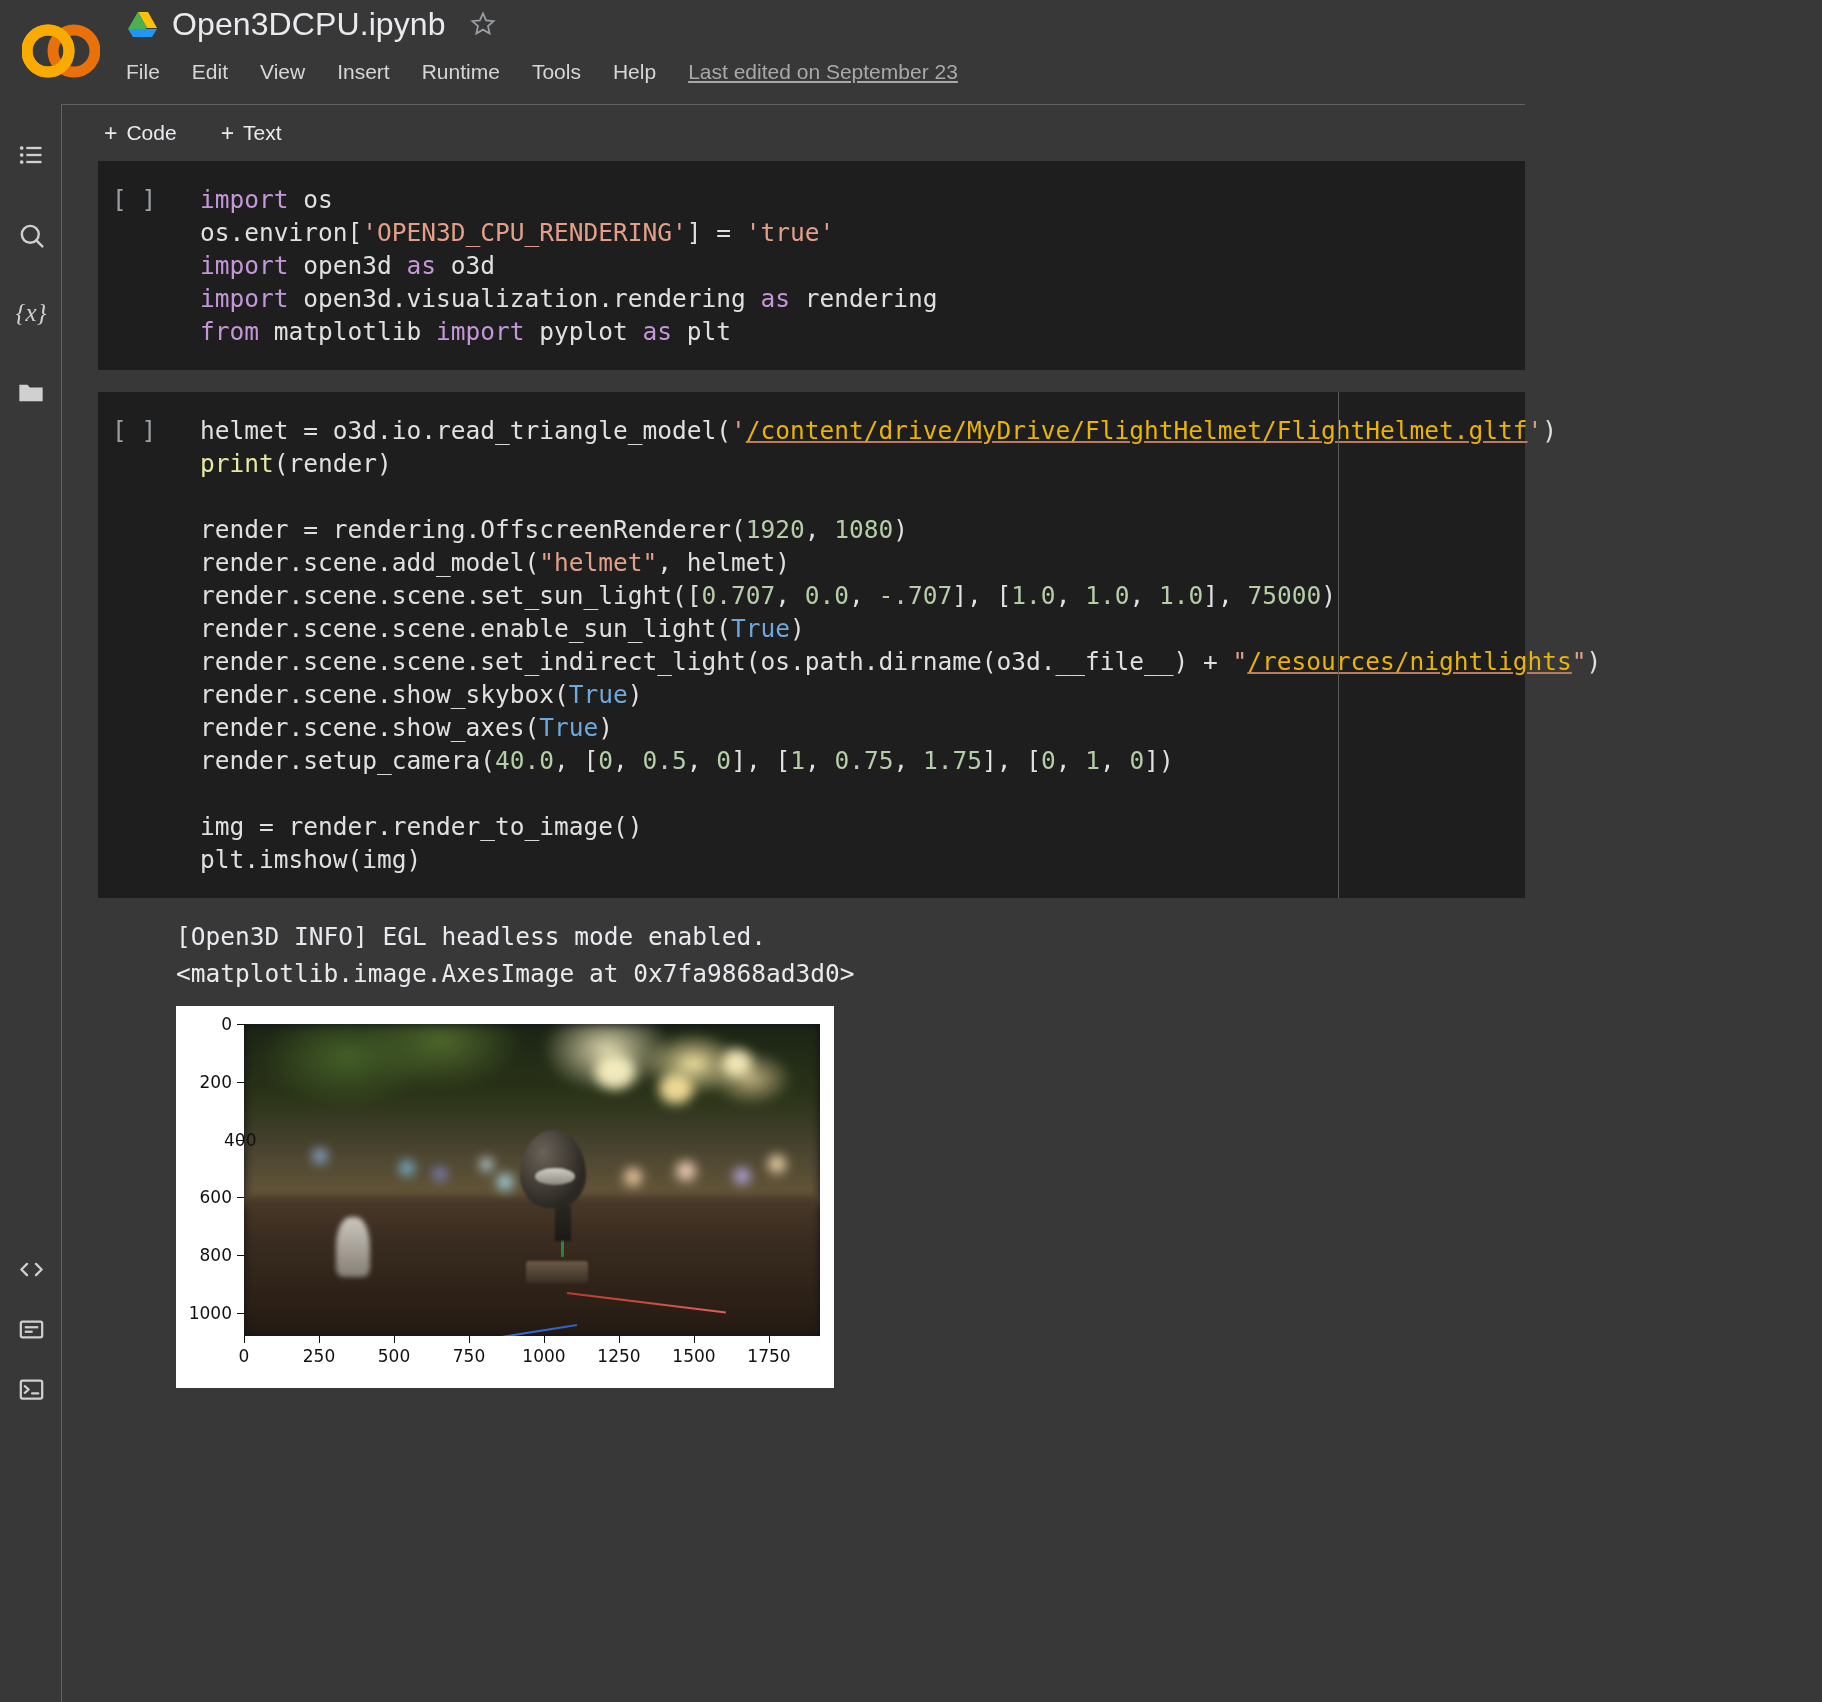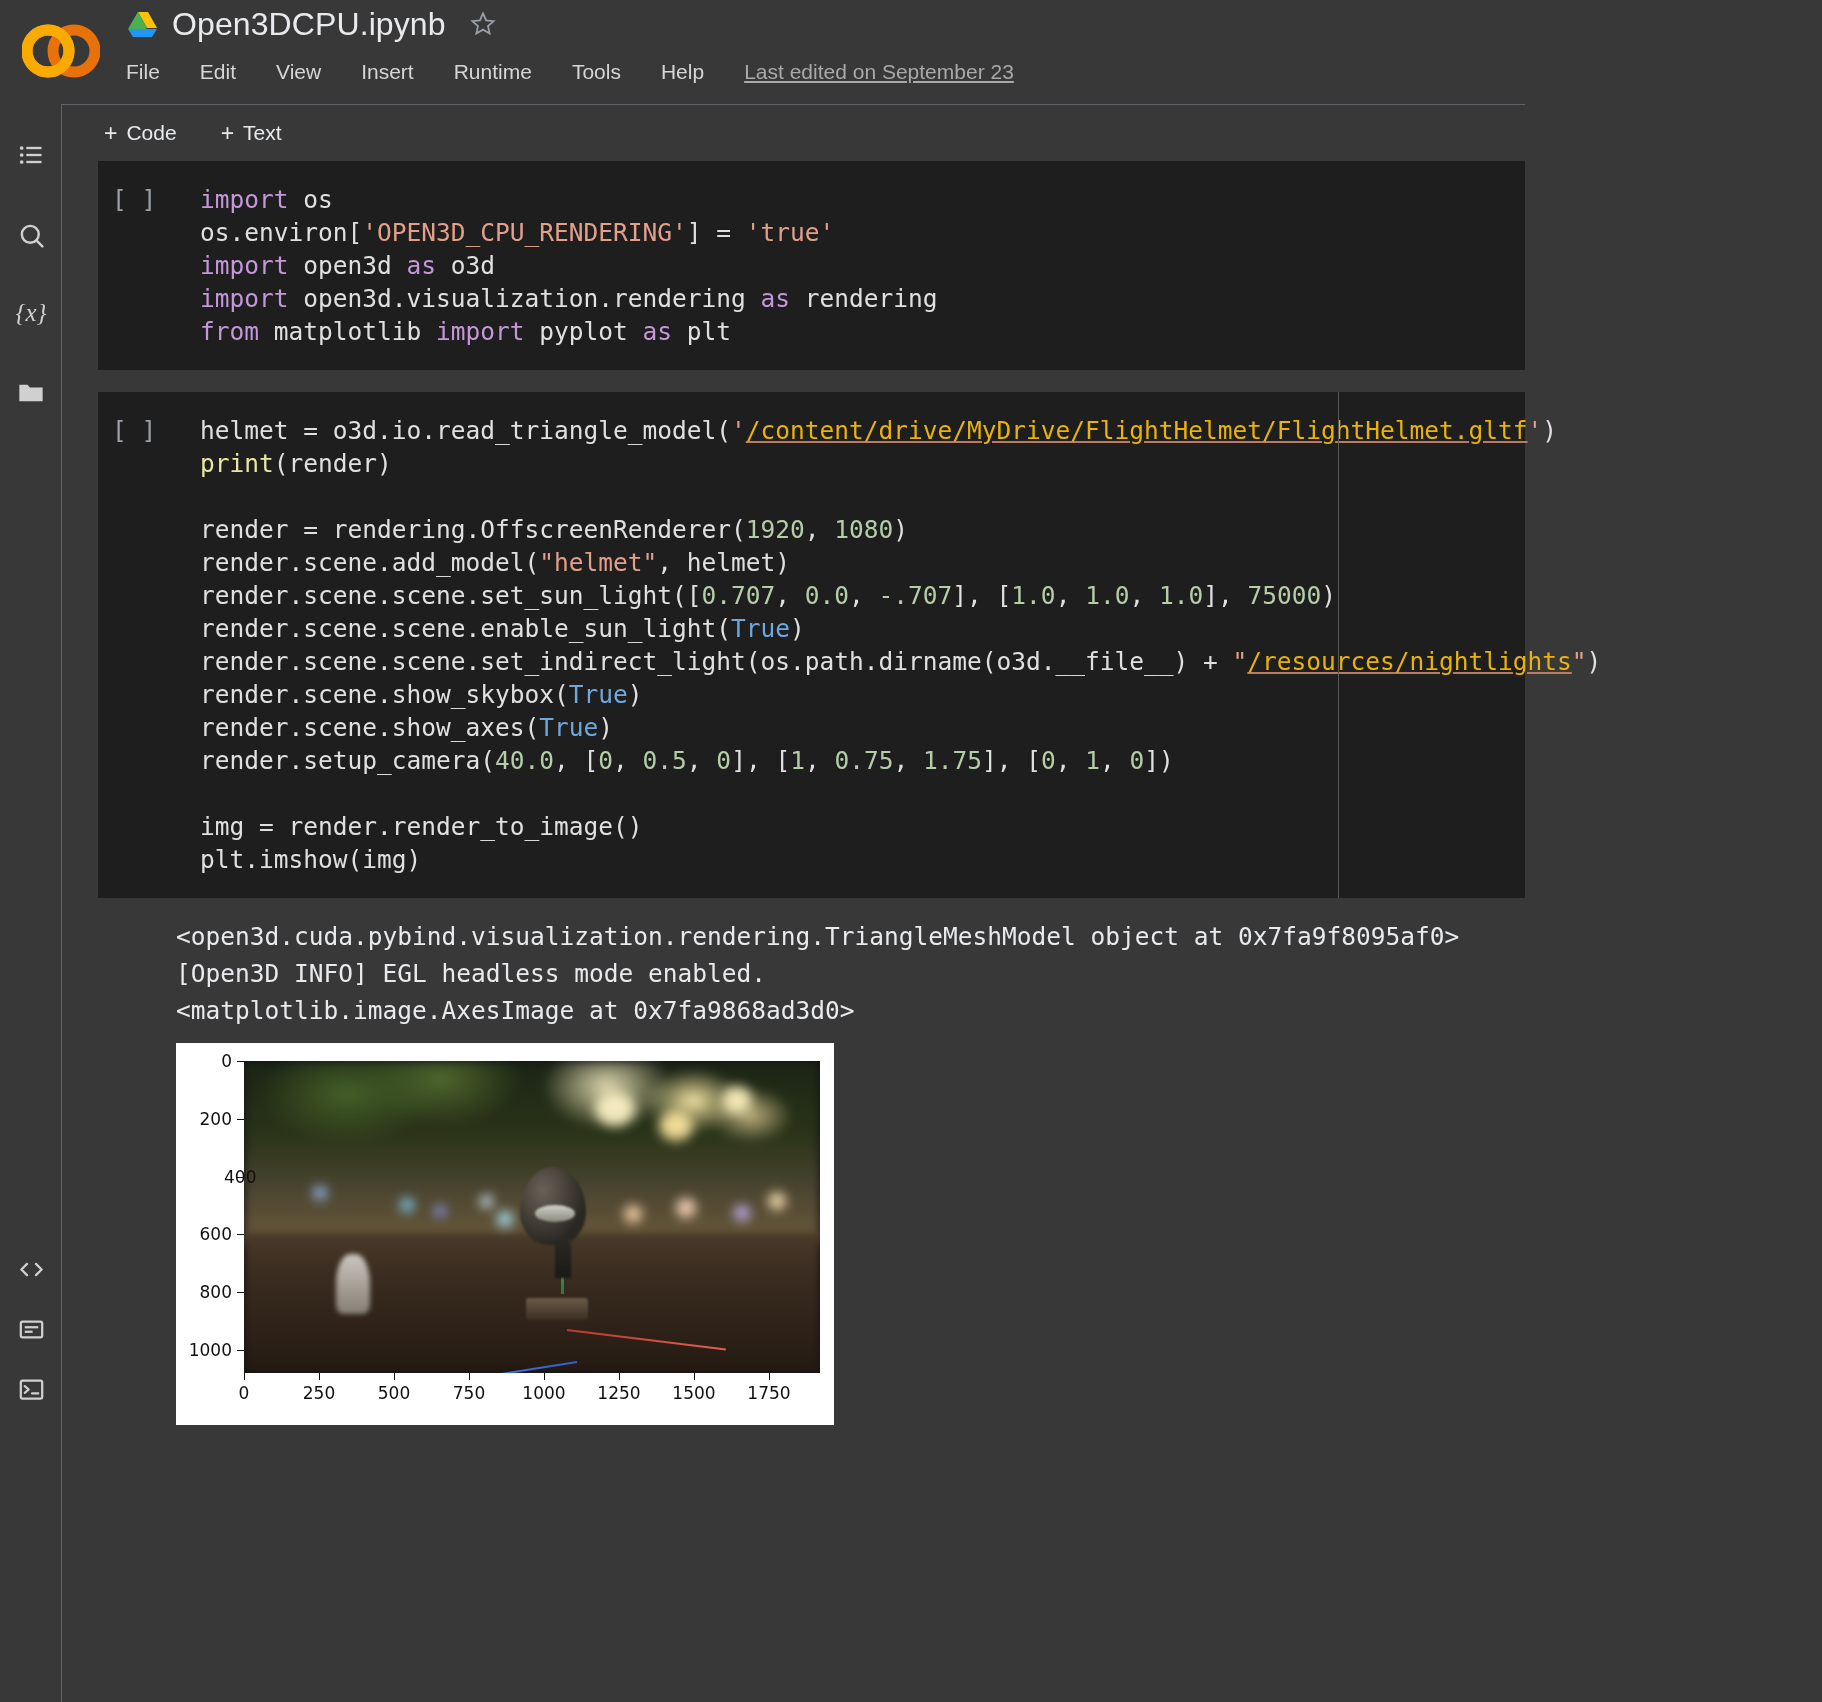--- a/index.html
+++ b/index.html
@@ -25,21 +25,21 @@
   }
   .drive-icon { width: 30px; height: 27px; display:block; }
   .doc-title {
     font-size: 32px; color: #e8eaed; letter-spacing: 0.1px;
     line-height: 44px;
   }
   .star-icon { width: 30px; height: 30px; margin-left: 8px; display:block; }
 
   .menubar {
     position: absolute; left: 112px; top: 56px;
-    display: flex; align-items: center; gap: 12px;
+    display: flex; align-items: center; gap: 4px;
     font-size: 21px;
   }
   .menu-item {
     color: #d6d6d6; padding: 4px 14px; border-radius: 4px; cursor: default;
     white-space: nowrap;
   }
   .last-edited {
     color: #a9a9a9; font-size: 21px; margin-left: 14px;
     text-decoration: underline; white-space: nowrap;
   }
@@ -345,21 +345,20 @@
             <div class="code-line"><span class="plain">render.scene.show_skybox(</span><span class="bool">True</span><span class="plain">)</span></div>
             <div class="code-line"><span class="plain">render.scene.show_axes(</span><span class="bool">True</span><span class="plain">)</span></div>
             <div class="code-line"><span class="plain">render.setup_camera(</span><span class="num">40.0</span><span class="plain">, [</span><span class="num">0</span><span class="plain">, </span><span class="num">0.5</span><span class="plain">, </span><span class="num">0</span><span class="plain">], [</span><span class="num">1</span><span class="plain">, </span><span class="num">0.75</span><span class="plain">, </span><span class="num">1.75</span><span class="plain">], [</span><span class="num">0</span><span class="plain">, </span><span class="num">1</span><span class="plain">, </span><span class="num">0</span><span class="plain">])</span></div>
             <div class="code-line">&nbsp;</div>
             <div class="code-line"><span class="plain">img = render.render_to_image()</span></div>
             <div class="code-line"><span class="plain">plt.imshow(img)</span></div>
           </div>
       </div>
 
       <div class="output" style="margin-left:0">
-        <div class="out-line">&lt;open3d.cuda.pybind.visualization.rendering.TriangleMeshModel object at 0x7fa9f8095af0&gt;</div>
         <div class="out-line">[Open3D INFO] EGL headless mode enabled.</div>
         <div class="out-line">&lt;matplotlib.image.AxesImage at 0x7fa9868ad3d0&gt;</div>
 
         <div class="figure-wrap">
           <div class="figure">
             <div class="fig-axes">
               <div class="sky"></div>
               <div class="ground"></div>
 
               <div class="bokeh" style="left:61%;top:10%;width:40px;height:34px;background:#fff6c8;"></div>

